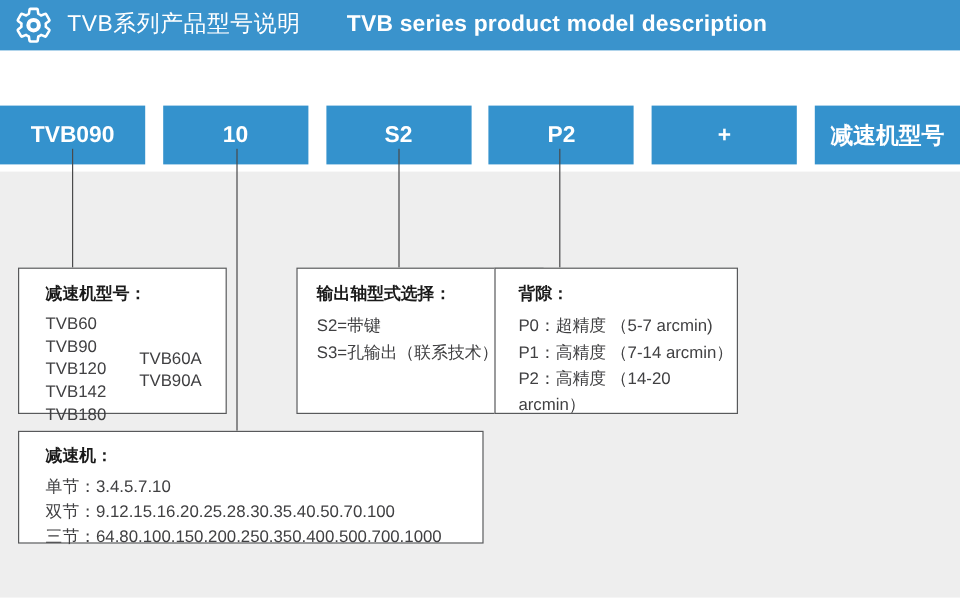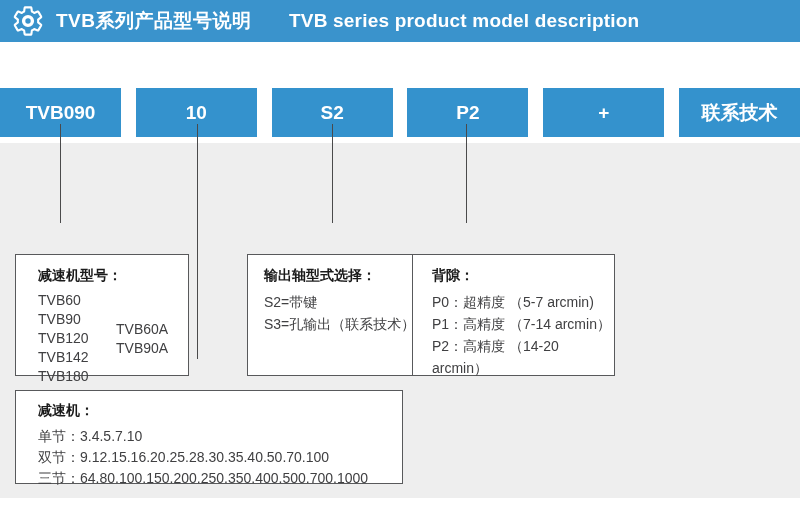--- a/index.html
+++ b/index.html
@@ -8,21 +8,21 @@
     font-family:"Liberation Sans","DejaVu Sans",sans-serif; overflow:hidden;
   }
   
   .topbar {
     position:absolute; left:0; top:0; width:800px; height:42px;
     background:#3a93cc;
   }
   .gear { position:absolute; left:11px; top:4px; width:34px; height:34px; }
   .title-zh {
     position:absolute; left:56px; top:0; height:54px; line-height:42px;
-    font-size:19px; font-weight:bold; color:#ffffff; letter-spacing:0.5px;
+    font-size:19px; font-weight:normal; color:#ffffff; letter-spacing:0.5px;
   }
   .title-en {
     position:absolute; left:289px; top:0; height:42px; line-height:42px;
     font-size:19px; font-weight:bold; color:#ffffff; letter-spacing:0.2px;
   }
   
   .segments {
     position:absolute; left:0; top:88px; width:800px; height:36px;
     display:flex; justify-content:space-between;
   }
@@ -38,21 +38,21 @@
   }
   
   .vline { position:absolute; width:1px; background:#4a4a4b; }
   .line-series   { left:60px;  top:124px; height:99px; }
   .line-ratio    { left:197px; top:124px; height:235px; }
   .line-shaft    { left:332px; top:124px; height:99px; }
   .line-backlash { left:466px; top:124px; height:99px; }
   
   .info-box {
     position:absolute; background:#ffffff; border:1px solid #58595b;
-    box-sizing:border-box; color:#404042; font-size:14px;margin-top:31px;
+    box-sizing:border-box; color:#404042; font-size:14px;
   }
   .box-heading {
     font-weight:bold; color:#1a1a1a; font-size:14px; line-height:18px;
     margin-bottom:7px;
   }
   .box-model    { left:15px;  top:223px; width:174px; height:122px; padding:11px 0 0 22px; }
   .box-shaft    { left:247px; top:223px; width:206px; height:122px; padding:11px 0 0 16px; }
   .box-backlash { left:412px; top:223px; width:203px; height:122px; padding:11px 0 0 19px; }
   .box-ratio    { left:15px;  top:359px; width:388px; height:94px;  padding:10px 0 0 22px; }
   .model-cols { display:flex;align-items:center; }
@@ -78,21 +78,21 @@
     <span class="title-zh">TVB系列产品型号说明</span>
     <span class="title-en">TVB series product model description</span>
   </div>
 
   <div class="segments">
     <div class="segment">TVB090</div>
     <div class="segment">10</div>
     <div class="segment">S2</div>
     <div class="segment">P2</div>
     <div class="segment">+</div>
-    <div class="segment">联系技术</div>
+    <div class="segment">减速机型号</div>
   </div>
 
   <div class="canvas"></div>
 
   <div class="vline line-series"></div>
   <div class="vline line-ratio"></div>
   <div class="vline line-shaft"></div>
   <div class="vline line-backlash"></div>
 
   <div class="info-box box-model">

